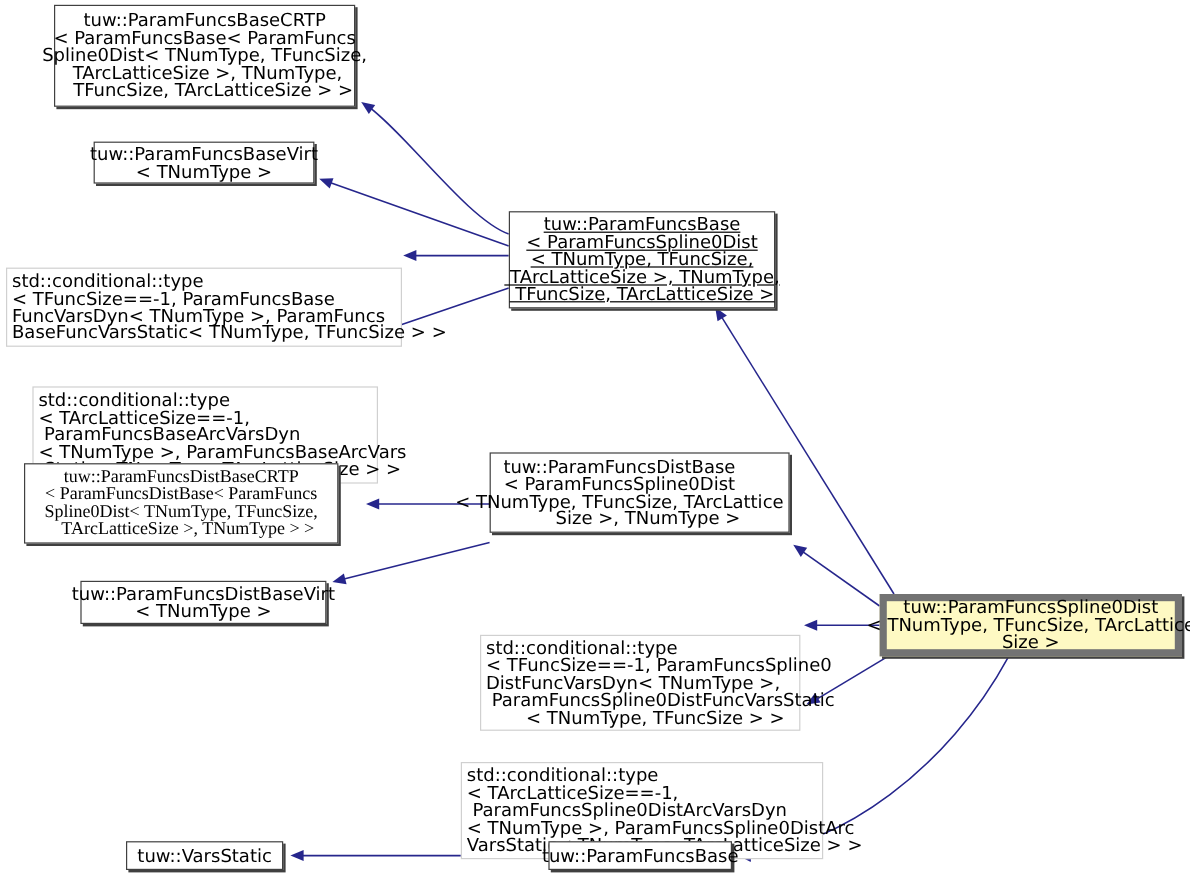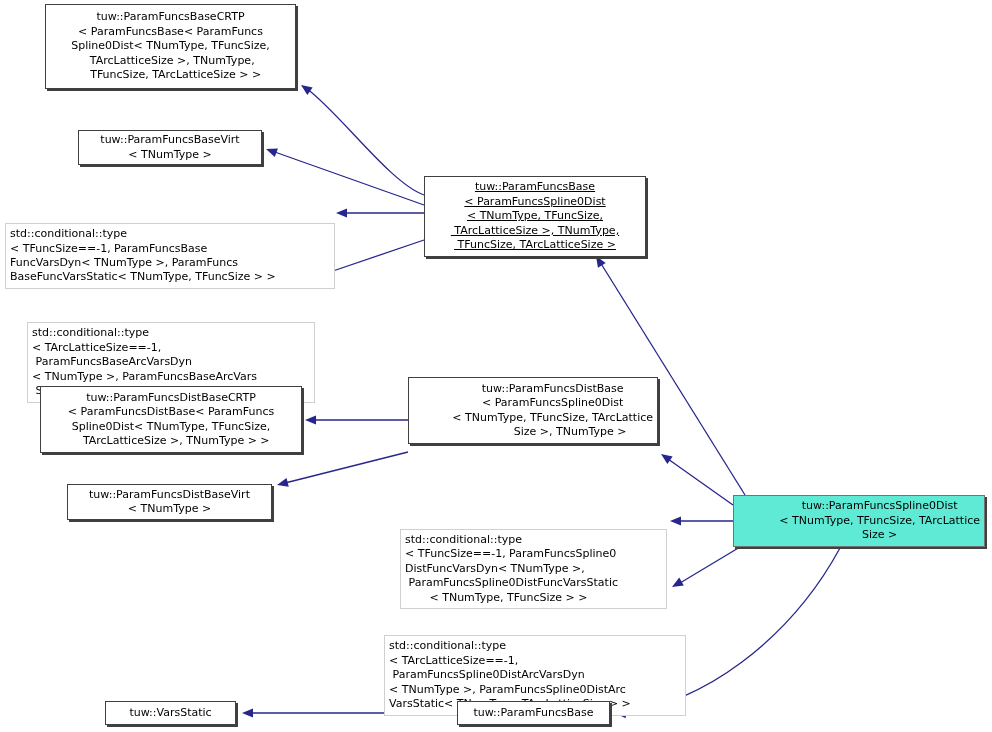--- a/index.html
+++ b/index.html
@@ -24,21 +24,21 @@
     top: 0;
     width: 992px;
     height: 732px;
     pointer-events: none;
   }
   .node {
     position: absolute;
     box-sizing: border-box;
     background: #ffffff;
     border: 1px solid #404040;
-    font-size: 11px;
+    font-size: 15px;
     line-height: 14.4px;
     color: #000000;
     text-align: center;
     white-space: pre;
     display: flex;
     align-items: center;
     justify-content: center;
     padding: 2px 4px;
     z-index: 2;
   }
@@ -49,24 +49,23 @@
   }
   
   .node.faint {
     border: 1px solid #d0d0d0;
     box-shadow: none;
     text-align: left;
     justify-content: flex-start;
     margin-top: 45px;
   }
   .node.highlight {
-    background: #5eead4;
-    border: 1px solid #737373;
+    background: #fef9c3;
+    border: 6px solid #737373;
     box-shadow: 2px 2px 0 0 #404040;
-    justify-content: flex-end;
   }
   .node .label {
     display: block;
     white-space: pre;
   }
   .node.faint .label {
     text-align: left;
   }
   .node.centered .label {
     text-align: center;
@@ -100,37 +99,37 @@
       <path d="M 408,452 L 285,483" fill="none" stroke="#26268c" stroke-width="1.3"></path>
       <polygon points="0,0 11,-4.6 11,4.6" fill="#26268c" transform="translate(277,485) rotate(-14)"></polygon>
       <path d="M 457,713 L 250,713" fill="none" stroke="#26268c" stroke-width="1.3"></path>
       <polygon points="0,0 11,-4.6 11,4.6" fill="#26268c" transform="translate(242,713) rotate(0)"></polygon>
     </svg>
 <div class="node solid centered" style="left: 45px; top: 4px; width: 251px; height: 85px;"><span class="label">tuw::ParamFuncsBaseCRTP
 &lt; ParamFuncsBase&lt; ParamFuncs
 Spline0Dist&lt; TNumType, TFuncSize,
  TArcLatticeSize &gt;, TNumType,
    TFuncSize, TArcLatticeSize &gt; &gt;</span></div>
-    <div class="node solid centered" style="left: 78px; top: 118px; width: 184px; height: 35px; margin-top: 12px;"><span class="label">tuw::ParamFuncsBaseVirt
+    <div class="node solid centered" style="left: 78px; top: 118px; width: 184px; height: 35px;"><span class="label">tuw::ParamFuncsBaseVirt
 &lt; TNumType &gt;</span></div>
     <div class="node faint" style="left: 5px; top: 178px; width: 330px; height: 66px;"><span class="label">std::conditional::type
 &lt; TFuncSize==-1, ParamFuncsBase
 FuncVarsDyn&lt; TNumType &gt;, ParamFuncs
 BaseFuncVarsStatic&lt; TNumType, TFuncSize &gt; &gt;</span></div>
     <div class="node faint" style="left: 27px; top: 277px; width: 288px; height: 81px;"><span class="label">std::conditional::type
 &lt; TArcLatticeSize==-1,
  ParamFuncsBaseArcVarsDyn
 &lt; TNumType &gt;, ParamFuncsBaseArcVars
  Static&lt; TNumType, TArcLatticeSize &gt; &gt;</span></div>
     <div class="node solid" style="left: 424px; top: 176px; width: 222px; height: 81px; text-decoration: underline;"><span class="label">tuw::ParamFuncsBase
 &lt; ParamFuncsSpline0Dist
 &lt; TNumType, TFuncSize,
  TArcLatticeSize &gt;, TNumType,
  TFuncSize, TArcLatticeSize &gt;</span></div>
-    <div class="node solid" style="left: 40px; top: 386px; width: 262px; height: 67px;"><span class="label">tuw::ParamFuncsDistBaseCRTP
+    <div class="node solid" style="left: 20px; top: 386px; width: 262px; height: 67px; font-family: Liberation Serif, serif;"><span class="label">tuw::ParamFuncsDistBaseCRTP
 &lt; ParamFuncsDistBase&lt; ParamFuncs
 Spline0Dist&lt; TNumType, TFuncSize,
    TArcLatticeSize &gt;, TNumType &gt; &gt;</span></div>
     <div class="node solid" style="left: 408px; top: 377px; width: 250px; height: 67px; justify-content: flex-end;"><span class="label">tuw::ParamFuncsDistBase
 &lt; ParamFuncsSpline0Dist
 &lt; TNumType, TFuncSize, TArcLattice
           Size &gt;, TNumType &gt;</span></div>
     <div class="node solid centered" style="left: 67px; top: 484px; width: 205px; height: 36px;"><span class="label">tuw::ParamFuncsDistBaseVirt
 &lt; TNumType &gt;</span></div>
     <div class="node faint" style="left: 400px; top: 484px; width: 267px; height: 80px;"><span class="label">std::conditional::type

